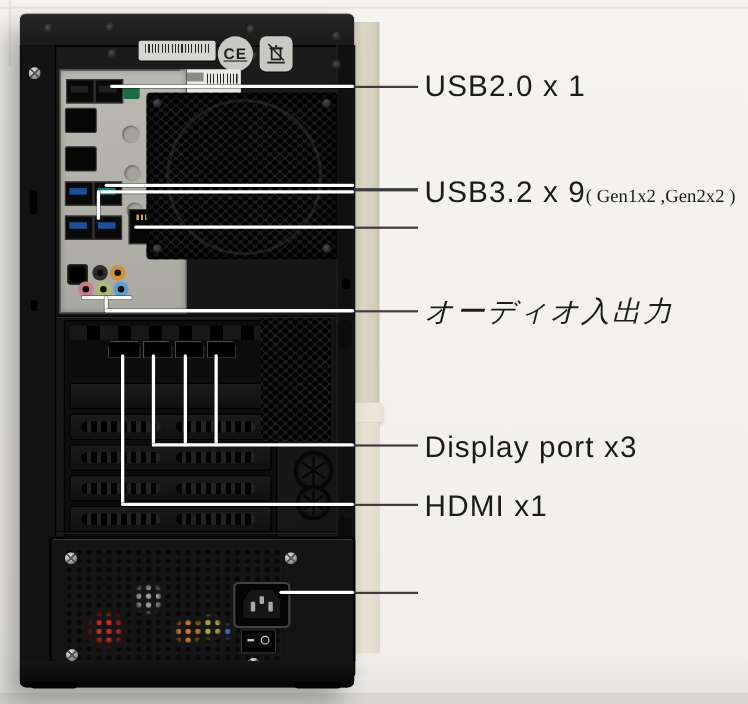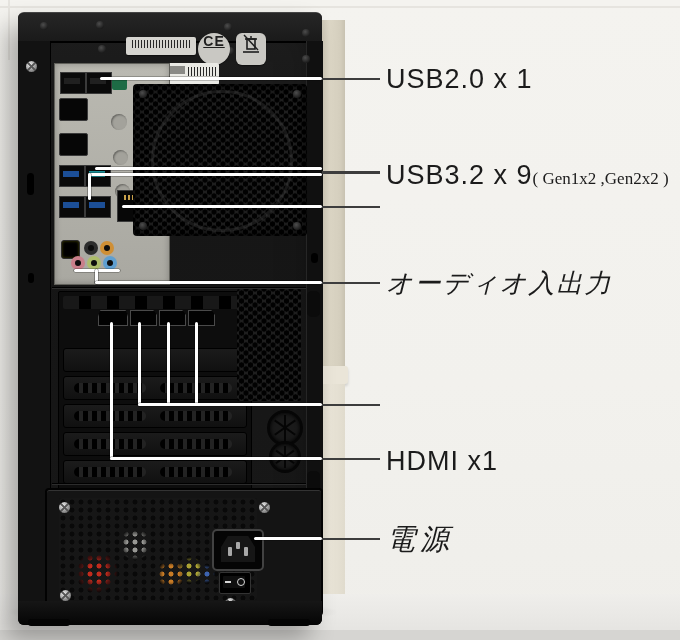--- a/index.html
+++ b/index.html
@@ -42,21 +42,21 @@
   .blank{border-radius:50%;background:#a3a29b;box-shadow:inset 1px 1px 2px rgba(0,0,0,.4);}
   .darkport{background:#060606;border:1px solid #3a3a3a;border-radius:2px;}
   .lanport{background:#070707;border:1px solid #3a3a3a;}
   .lancontacts{position:absolute;left:6px;top:4px;width:20px;height:5px;background:repeating-linear-gradient(90deg,#c9a14a 0 2px,#070707 2px 4px);}
   .optical{background:#000;border:1px solid #2e2e2e;border-radius:3px;box-shadow:inset 0 0 3px #440;}
   .jack{width:14px;height:14px;border-radius:50%;}
   .jack i{position:absolute;left:4px;top:4px;width:6px;height:6px;border-radius:50%;background:#0d0d0d;}
   
   .sticker{background:#d6d5d0;border-radius:2px;box-shadow:0 1px 1px rgba(0,0,0,.4);}
   .bars{background:repeating-linear-gradient(90deg,#272727 0 1px,transparent 1px 3px);}
-  .badge{background:#c9c8c3;color:#1e1e1e;display:flex;align-items:flex-start;justify-content:center;box-shadow:0 1px 1px rgba(0,0,0,.4);text-decoration:underline;}
+  .badge{background:#c9c8c3;color:#1e1e1e;display:flex;align-items:center;justify-content:center;box-shadow:0 1px 1px rgba(0,0,0,.4);text-decoration:underline;}
   .ce{border-radius:50%;font-weight:bold;font-size:14px;letter-spacing:1px;}
   .weee{border-radius:6px;}
   
   .hexmesh{
     background-color:#1e1e1e;
     background-image:radial-gradient(circle,#010101 2.4px,transparent 2.9px),
                      radial-gradient(circle,#010101 2.4px,transparent 2.9px);
     background-size:9px 8px;background-position:0 0,4.5px 4px;
   }
   .fangrille{border-radius:4px;box-shadow:inset 0 0 14px #000;}
@@ -311,20 +311,20 @@
 
   <div class="abs lab" style="left:386px;top:79px;">
     <span>USB2.0 x 1</span>
   </div>
   <div class="abs lab" style="left:386px;top:175px;">
     <span>USB3.2 x 9</span><span class="suffix">( Gen1x2 ,Gen2x2 )</span>
   </div>
   <div class="abs lab jp" style="left:386px;top:283px;">
     <span>オーディオ入出力</span>
   </div>
+  <div class="abs lab" style="left:386px;top:407px;">
+    <span>Display port x3</span>
+  </div>
   <div class="abs lab" style="left:386px;top:461px;">
     <span>HDMI x1</span>
   </div>
-  <div class="abs lab jp power" style="left:386px;top:540px;">
-    <span>電源</span>
-  </div>
 
 </div>
 
 </body></html>

